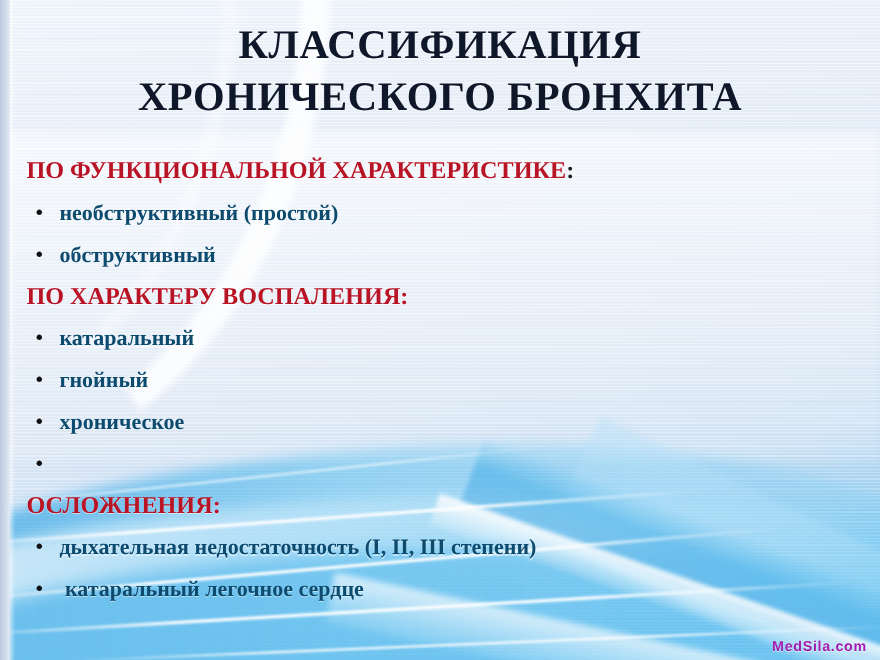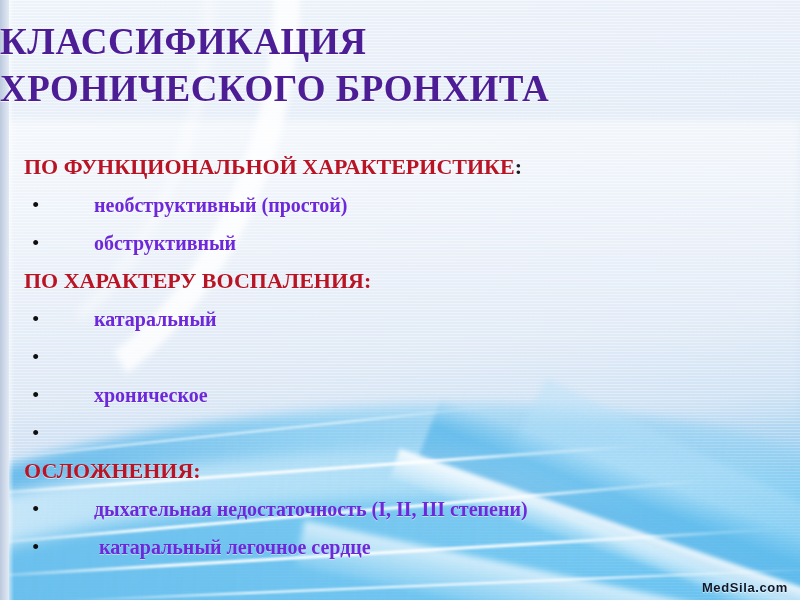--- a/index.html
+++ b/index.html
@@ -190,34 +190,35 @@
   .content {
     position: absolute;
     inset: 0;
   }
 
   .title {
     position: absolute;
     left: 0;
     top: 18px;
     width: 800px;
-    color: #4c1d95;
+    text-align: center;
+    color: #0f172a;
     font-family: "Liberation Serif", "DejaVu Serif", serif;
     font-weight: bold;
     font-size: 37px;
     line-height: 47px;
     letter-spacing: 0.5px;
     text-shadow: 0 1px 0 rgba(255,255,255,0.7);
   }
   .title-line { display: block; }
 
   .body-list {
     position: absolute;
     left: 24px;
-    top: 148px;
+    top: 136px;
     width: 760px;
   }
 
   .section-head {
     color: #b81425;
     font-family: "Liberation Serif", "DejaVu Serif", serif;
     font-weight: bold;
     font-size: 22px;
     line-height: 38px;
     white-space: nowrap;
@@ -235,35 +236,34 @@
     width: 30px;
     flex: 0 0 30px;
     color: #0e0e0e;
     font-size: 21px;
     line-height: 38px;
     text-align: left;
     padding-left: 8px;
     box-sizing: border-box;
   }
   .bullet-text {
-    color: #6d28d9;
+    color: #0c4a6e;
     font-family: "Liberation Serif", "DejaVu Serif", serif;
     font-weight: bold;
     font-size: 20px;
     line-height: 38px;
     white-space: pre;
     text-shadow: 0 1px 0 rgba(255,255,255,0.45);
-    margin-left: 40px;
   }
 
   .watermark {
     position: absolute;
     right: 12px;
     bottom: 5px;
-    color: #0f172a;
+    color: #a21caf;
     font-family: "Liberation Sans", "DejaVu Sans", sans-serif;
     font-weight: bold;
     font-size: 13px;
     letter-spacing: 0.6px;
     text-shadow: 0 1px 1px rgba(255,255,255,0.75);
   }
 </style>
 </head>
 <body>
 
@@ -314,20 +314,21 @@
         <span class="bullet-text">обструктивный</span>
       </div>
 
       <div class="section-head"><span>ПО ХАРАКТЕРУ ВОСПАЛЕНИЯ:</span><span class="punct"></span></div>
       <div class="bullet-row">
         <span class="bullet-dot">•</span>
         <span class="bullet-text">катаральный</span>
       </div>
       <div class="bullet-row">
         <span class="bullet-dot">•</span>
+        <span class="bullet-text">гнойный</span>
       </div>
 
       <div class="bullet-row">
         <span class="bullet-dot">•</span>
         <span class="bullet-text">хроническое</span>
       </div>
       <div class="bullet-row">
         <span class="bullet-dot">•</span>
       </div>
 

